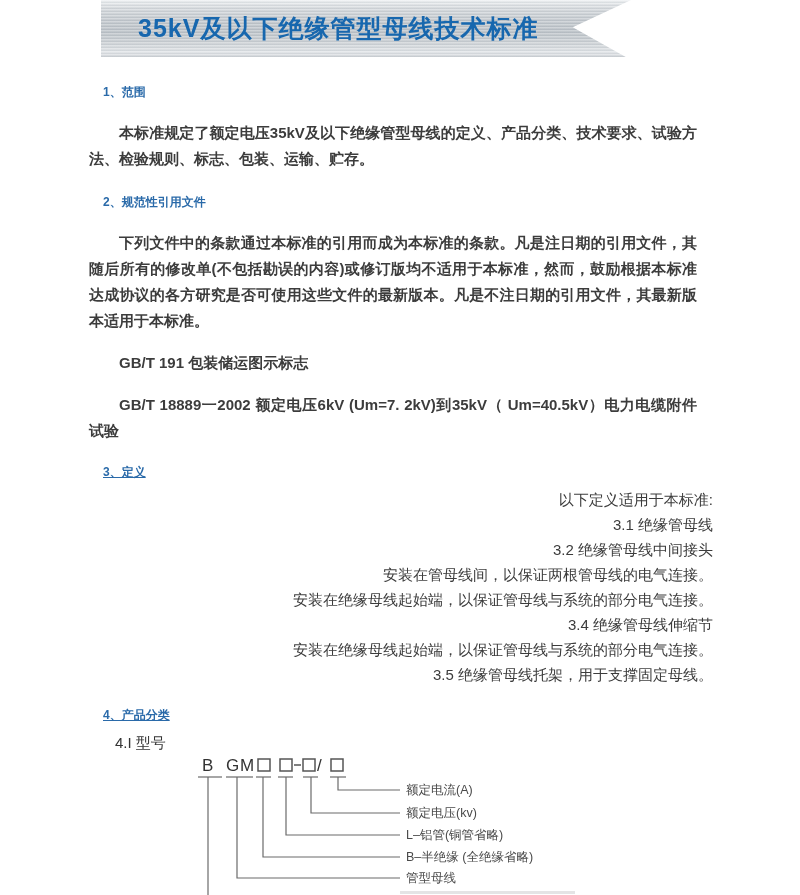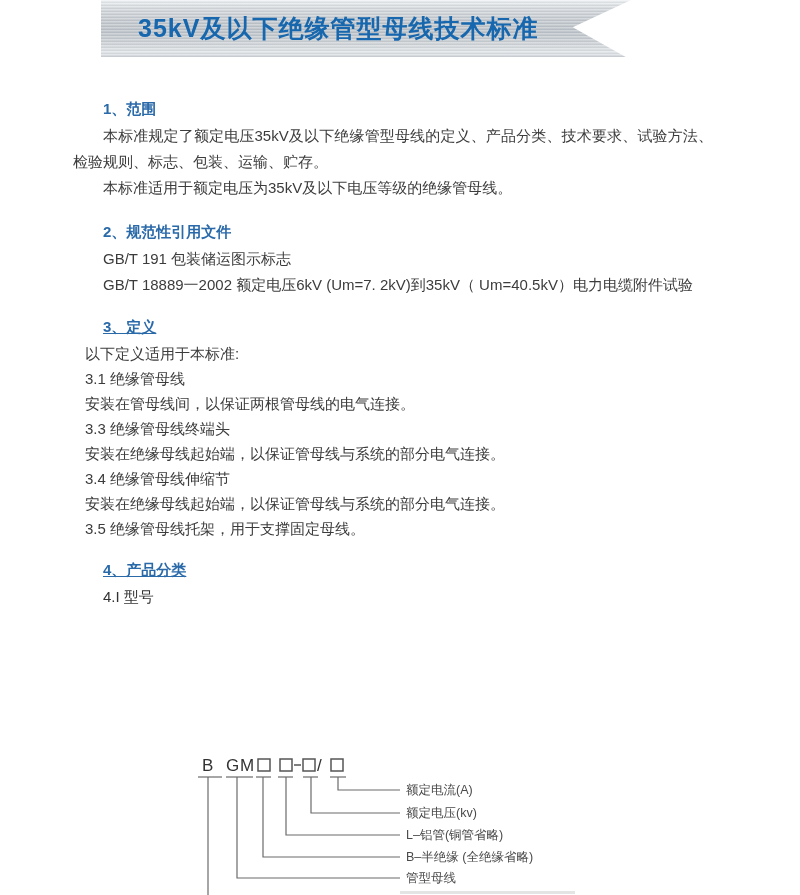--- a/index.html
+++ b/index.html
@@ -25,58 +25,58 @@
     position:absolute;left:37px;top:0;line-height:57px;
     font-size:25px;font-weight:bold;letter-spacing:1px;
   }
   
   .content{
     position:absolute;left:73px;top:81px;width:640px;
     font-size:15px;line-height:26px;color:#3c3c3c;
     text-align:justify;
   }
   .sec-heading{
-    margin:16px 0 3px 30px;line-height:23px;text-align:left;
-    font-size:15px;font-weight:bold;color:#2a6aa9;
+    margin:0 0 3px 30px;line-height:23px;text-align:left;
+    font-size:12px;font-weight:bold;color:#2a6aa9;
   }
-  .para{margin:0;text-indent:30px;}
+  .para{margin:16px;text-indent:30px;font-weight:bold;}
   .mt1{margin-top:19px;}
   .mt2{margin-top:17px;text-decoration:underline;}
-  .s3-line{margin-left:12px;line-height:25px;text-align:left;}
-  .sub-heading{margin-left:30px;line-height:25px;text-align:left;color:#333;}
+  .s3-line{margin-left:34px;line-height:25px;text-align:right;}
+  .sub-heading{margin-left:42px;line-height:25px;text-align:left;color:#333;}
   
   .diagram{position:absolute;left:0;top:748px;}
   .diagram text{fill:#3e3e3e;}
   .diagram .label{font-size:12.5px;fill:#4a4a4a;}
   .diagram .code{font-size:17px;fill:#333;}
 </style>
 </head>
 <body>
 
 <div class="page">
 
   <div class="banner">
     <div class="banner-title" style="color:#1767ae">35kV及以下绝缘管型母线技术标准</div>
   </div>
 
   <div class="content">
 
     <div class="sec-heading">1、范围</div>
     <p class="para">本标准规定了额定电压35kV及以下绝缘管型母线的定义、产品分类、技术要求、试验方法、检验规则、标志、包装、运输、贮存。</p>
-    <p class="para">本标准适用于额定电压为35kV及以下电压等级的绝缘管母线。</p>
 
     <div class="sec-heading mt1">2、规范性引用文件</div>
+    <p class="para">下列文件中的条款通过本标准的引用而成为本标准的条款。凡是注日期的引用文件，其随后所有的修改单(不包括勘误的内容)或修订版均不适用于本标准，然而，鼓励根据本标准达成协议的各方研究是否可使用这些文件的最新版本。凡是不注日期的引用文件，其最新版本适用于本标准。</p>
     <p class="para">GB/T 191  包装储运图示标志</p>
     <p class="para">GB/T 18889一2002  额定电压6kV (Um=7. 2kV)到35kV（ Um=40.5kV）电力电缆附件试验</p>
 
     <div class="sec-heading mt2">3、定义</div>
     <div class="s3-line">以下定义适用于本标准:</div>
     <div class="s3-line">3.1  绝缘管母线</div>
+    <div class="s3-line">3.2  绝缘管母线中间接头</div>
     <div class="s3-line">安装在管母线间，以保证两根管母线的电气连接。</div>
-    <div class="s3-line">3.3  绝缘管母线终端头</div>
     <div class="s3-line">安装在绝缘母线起始端，以保证管母线与系统的部分电气连接。</div>
     <div class="s3-line">3.4  绝缘管母线伸缩节</div>
     <div class="s3-line">安装在绝缘母线起始端，以保证管母线与系统的部分电气连接。</div>
     <div class="s3-line">3.5  绝缘管母线托架，用于支撑固定母线。</div>
 
     <div class="sec-heading mt2">4、产品分类</div>
     <div class="sub-heading">4.I 型号</div>
   </div>
 
   <svg class="diagram" width="800" height="147" viewBox="0 0 800 147">

